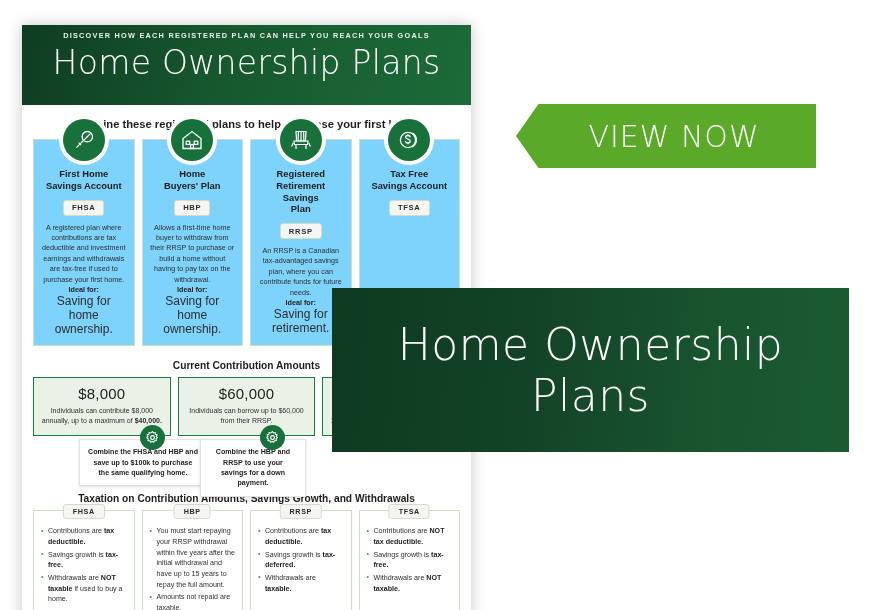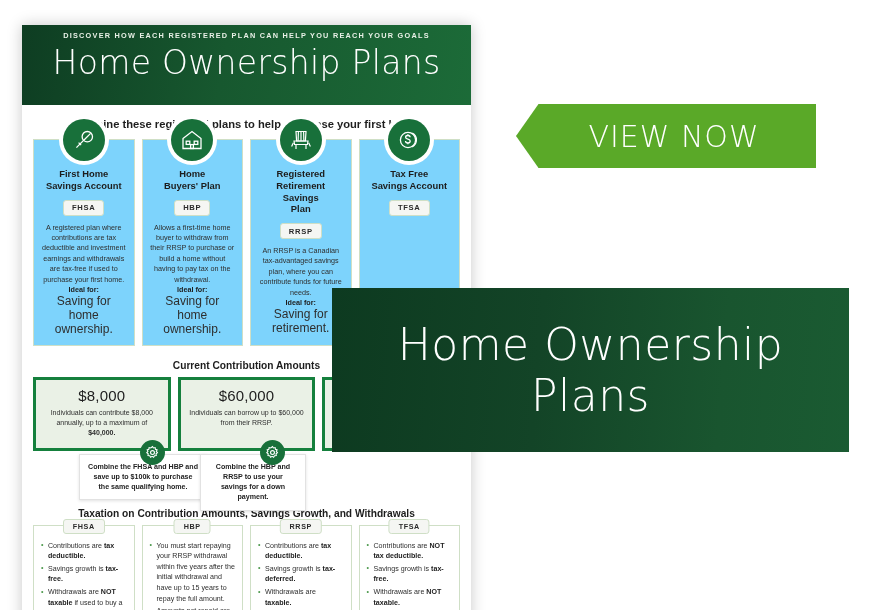--- a/index.html
+++ b/index.html
@@ -69,21 +69,21 @@
   .plan-ideal-label{font-size:7.2px;font-weight:bold;color:#1d1d1d;}
   .plan-ideal-val{font-size:12px;color:#2e2e2e;}
 
   
   #contrib-heading{
     text-align:center;font-size:10.2px;font-weight:600;color:#1d1d1d;
     margin:14px 0 6px 0;
   }
   #contrib-row{display:flex;gap:7px;padding:0 11px;position:relative;}
   .contrib-card{
-    flex:1;background:#eaf1e6;border:3px solid #15803d;
+    flex:1;background:#eaf1e6;border:1px solid #15803d;
     padding:7px 6px 9px 6px;box-sizing:border-box;text-align:center;
   }
   .contrib-amount{font-size:15px;color:#1d1d1d;font-weight:400;letter-spacing:.2px;}
   .contrib-text{font-size:7px;color:#2e2e2e;line-height:1.45;margin-top:4px;}
   .contrib-text b{font-weight:bold;}
 
   
   #combine-layer{position:relative;padding:0 11px;margin-top:-9px;}
   .gear-circle{
     position:absolute;width:25px;height:25px;border-radius:50%;

